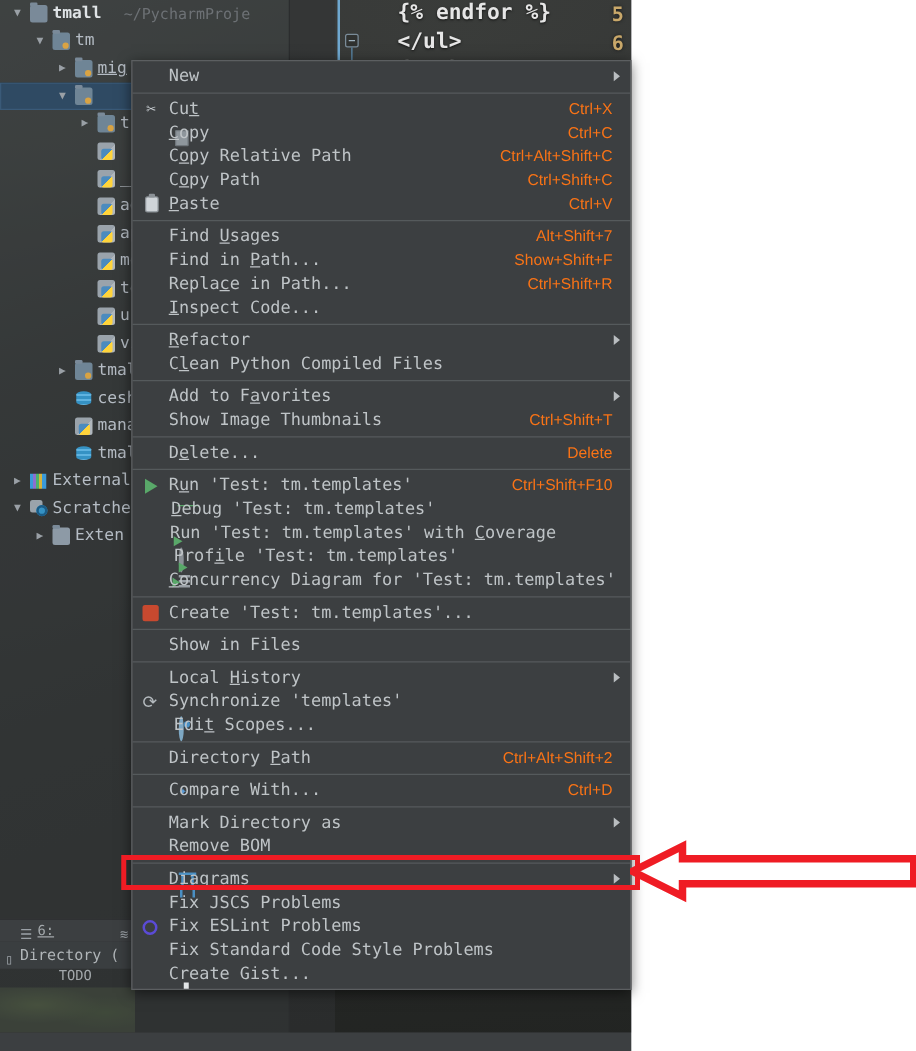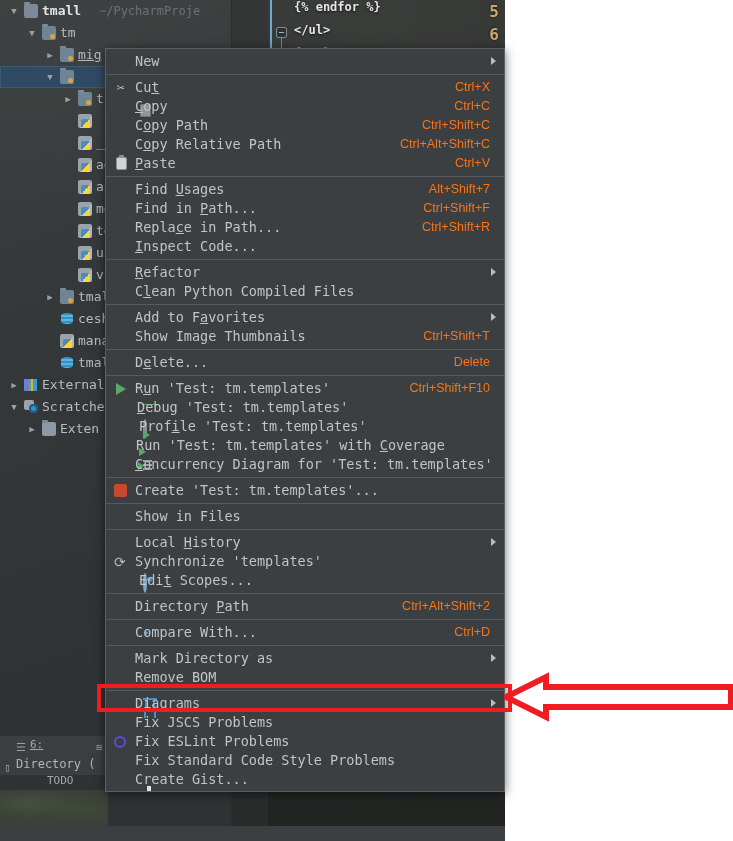--- a/index.html
+++ b/index.html
@@ -138,23 +138,24 @@
     position:absolute; left:44px; width:11px; height:11px;
     border:1px solid #7a8c99; border-radius:2px; background:rgba(0,0,0,0.15);
   }
   .fold-mark::after{
     content:""; position:absolute; left:2px; top:4px; width:5px; height:1px; background:#9fb3c0;
   }
   .fold-line{
     position:absolute; left:49px; width:1px; background:#5b8cae;
   }
   .code-line{
-    position:absolute; font-size:12px; color:#e6e6e6; font-weight:bold;
+    position:absolute; font-size:17px; color:#e6e6e6; font-weight:bold;
     font-family:"DejaVu Sans Mono", monospace; white-space:nowrap;
     text-shadow: 0 1px 2px rgba(0,0,0,0.7);
+    margin-left: 24px;
   }
   .caret-bar{
     position:absolute; width:2px; background:#6fa8d0;
   }
 
   
   .toolwin-bar{
     position:absolute; left:0; top:826px; width:505px; height:15px;
     background:#3c3f41;
   }
@@ -450,41 +451,41 @@
     </div>
 
     <div class="toolwin-bar"></div>
   </div>
 
   <div class="ctx-menu" id="ctx-menu">
       <div class="menu-item"><span class="label">New</span><span class="submenu-arrow"></span></div>
       <div class="menu-sep"></div>
       <div class="menu-item"><span class="mi-ico i-cut">✂</span><span class="label">Cu<u>t</u></span><span class="accel">Ctrl+X</span></div>
       <div class="menu-item"><span class="mi-ico i-copy"></span><span class="label"><u>C</u>opy</span><span class="accel">Ctrl+C</span></div>
+      <div class="menu-item"><span class="label">C<u>o</u>py Relative Path</span><span class="accel">Ctrl+Alt+Shift+C</span></div>
       <div class="menu-item"><span class="label">C<u>o</u>py Path</span><span class="accel">Ctrl+Shift+C</span></div>
-      <div class="menu-item"><span class="label">C<u>o</u>py Relative Path</span><span class="accel">Ctrl+Alt+Shift+C</span></div>
       <div class="menu-item"><span class="mi-ico i-paste"></span><span class="label"><u>P</u>aste</span><span class="accel">Ctrl+V</span></div>
       <div class="menu-sep"></div>
       <div class="menu-item"><span class="label">Find <u>U</u>sages</span><span class="accel">Alt+Shift+7</span></div>
-      <div class="menu-item"><span class="label">Find in <u>P</u>ath...</span><span class="accel">Ctrl+Shift+F</span></div>
+      <div class="menu-item"><span class="label">Find in <u>P</u>ath...</span><span class="accel">Show+Shift+F</span></div>
       <div class="menu-item"><span class="label">Repla<u>c</u>e in Path...</span><span class="accel">Ctrl+Shift+R</span></div>
       <div class="menu-item"><span class="label"><u>I</u>nspect Code...</span></div>
       <div class="menu-sep"></div>
       <div class="menu-item"><span class="label"><u>R</u>efactor</span><span class="submenu-arrow"></span></div>
       <div class="menu-item"><span class="label">C<u>l</u>ean Python Compiled Files</span></div>
       <div class="menu-sep"></div>
       <div class="menu-item"><span class="label">Add to F<u>a</u>vorites</span><span class="submenu-arrow"></span></div>
       <div class="menu-item"><span class="label">Show Ima<u>g</u>e Thumbnails</span><span class="accel">Ctrl+Shift+T</span></div>
       <div class="menu-sep"></div>
       <div class="menu-item"><span class="label">D<u>e</u>lete...</span><span class="accel">Delete</span></div>
       <div class="menu-sep"></div>
       <div class="menu-item"><span class="mi-ico i-run"></span><span class="label">R<u>u</u>n 'Test: tm.templates'</span><span class="accel">Ctrl+Shift+F10</span></div>
       <div class="menu-item"><span class="mi-ico i-debug"></span><span class="label"><u>D</u>ebug 'Test: tm.templates'</span></div>
+      <div class="menu-item"><span class="mi-ico i-cover"></span><span class="label">Run 'Test: tm.templates' with <u>C</u>overage</span></div>
       <div class="menu-item"><span class="mi-ico i-profile"></span><span class="label">Prof<u>i</u>le 'Test: tm.templates'</span></div>
-      <div class="menu-item"><span class="mi-ico i-cover"></span><span class="label">Run 'Test: tm.templates' with <u>C</u>overage</span></div>
       <div class="menu-item"><span class="mi-ico i-conc"></span><span class="label"><u>C</u>oncurrency Diagram for 'Test: tm.templates'</span></div>
       <div class="menu-sep"></div>
       <div class="menu-item"><span class="mi-ico i-create"></span><span class="label">Create 'Test: tm.templates'...</span></div>
       <div class="menu-sep"></div>
       <div class="menu-item"><span class="label">Show in Files</span></div>
       <div class="menu-sep"></div>
       <div class="menu-item"><span class="label">Local <u>H</u>istory</span><span class="submenu-arrow"></span></div>
       <div class="menu-item"><span class="mi-ico i-sync">⟳</span><span class="label">Synchronize 'templates'</span></div>
       <div class="menu-item"><span class="mi-ico i-scope"></span><span class="label">Edi<u>t</u> Scopes...</span></div>
       <div class="menu-sep"></div>

